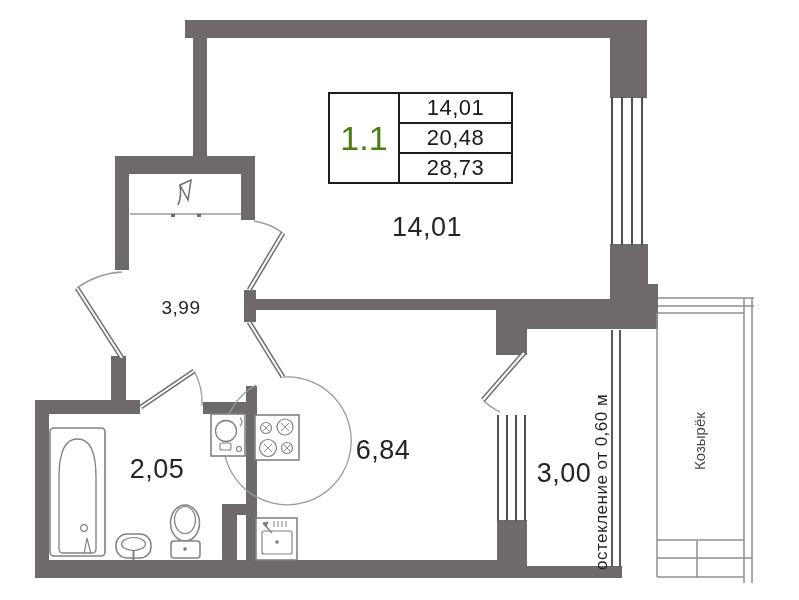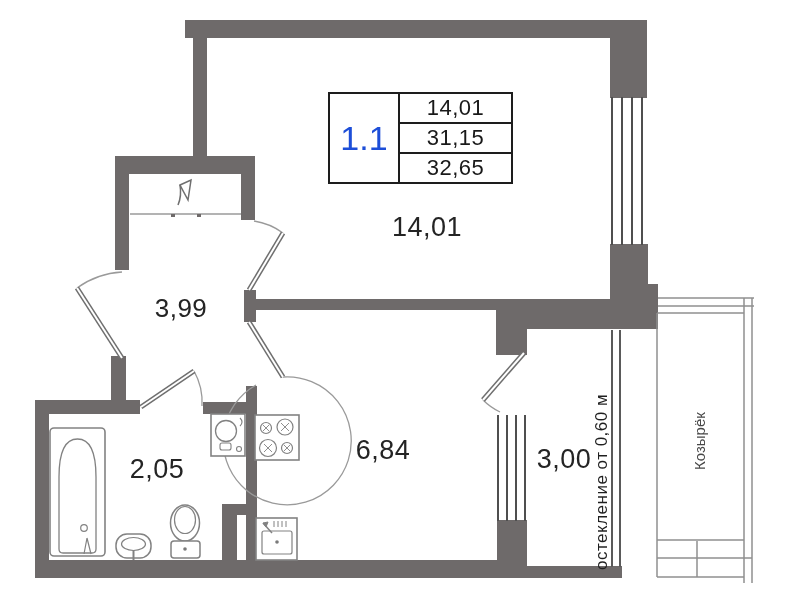--- a/index.html
+++ b/index.html
@@ -2,30 +2,30 @@
 <html><head>
 <meta charset="utf-8">
 <style>
   html,body{margin:0;padding:0;background:#ffffff;}
   #plan{position:relative;width:799px;height:600px;background:#ffffff;overflow:hidden;
         font-family:"Liberation Sans",sans-serif;}
   .wall{position:absolute;background:#6e6a6a;}
   svg.overlay{position:absolute;left:0;top:0;width:799px;height:600px;}
   .room-label{position:absolute;transform:translate(-50%,-50%);color:#242424;
               font-size:27px;letter-spacing:0.5px;white-space:nowrap;}
-  .room-label.small{font-size:26px;}
+  .room-label.small{font-size:19px;}
   .vtext{position:absolute;writing-mode:vertical-rl;transform:rotate(180deg);
          color:#1f1f1f;white-space:nowrap;}
   #glazing-note{left:592px;top:338px;height:232px;font-size:17px;letter-spacing:0.5px;}
   #canopy-label{left:691px;top:340px;height:130px;font-size:15px;color:#474747;}
   
   #title-block{position:absolute;left:328px;top:92px;width:185px;height:92px;
                border:2px solid #1d1d1d;display:flex;background:#fff;box-sizing:border-box;}
   #title-block .unit-cell{width:68px;border-right:2px solid #1d1d1d;display:flex;
-               align-items:center;justify-content:center;font-size:34px;color:#1d4ed8;}
+               align-items:center;justify-content:center;font-size:34px;color:#4d7c0f;}
   #title-block .vals{flex:1;display:flex;flex-direction:column;}
   #title-block .vals .v{flex:1;display:flex;align-items:center;justify-content:center;
                font-size:22px;color:#191919;letter-spacing:0.5px;}
   #title-block .vals .v.b{border-bottom:2px solid #1d1d1d;}
 </style>
 </head>
 <body>
 
 <div id="plan">
 
@@ -161,27 +161,27 @@
       <path d="M263,523 l9,10" stroke-width="1.5" fill="none"></path>
       <path d="M263,523 l5,-1 l-2,5 Z" stroke-width="1" fill="#828282"></path>
       <circle cx="277" cy="542" r="1.8" fill="#7a7a7a" stroke="none"></circle>
     </g>
   </svg>
 
   <div id="title-block">
     <div class="unit-cell">1.1</div>
     <div class="vals">
       <div class="v b">14,01</div>
-      <div class="v b">31,15</div>
-      <div class="v">32,65</div>
+      <div class="v b">20,48</div>
+      <div class="v">28,73</div>
     </div>
   </div>
 
   <div class="room-label" style="left:427px;top:227px">14,01</div>
   <div class="room-label small" style="left:181px;top:308px">3,99</div>
   <div class="room-label" style="left:157px;top:469px">2,05</div>
   <div class="room-label" style="left:383px;top:450px">6,84</div>
-  <div class="room-label" style="left:564px;top:459px">3,00</div>
+  <div class="room-label" style="left:564px;top:473px">3,00</div>
 
   <div class="vtext" id="glazing-note">остекление от 0,60 м</div>
   <div class="vtext" id="canopy-label">Козырёк</div>
 
 </div>
 
 </body></html>

